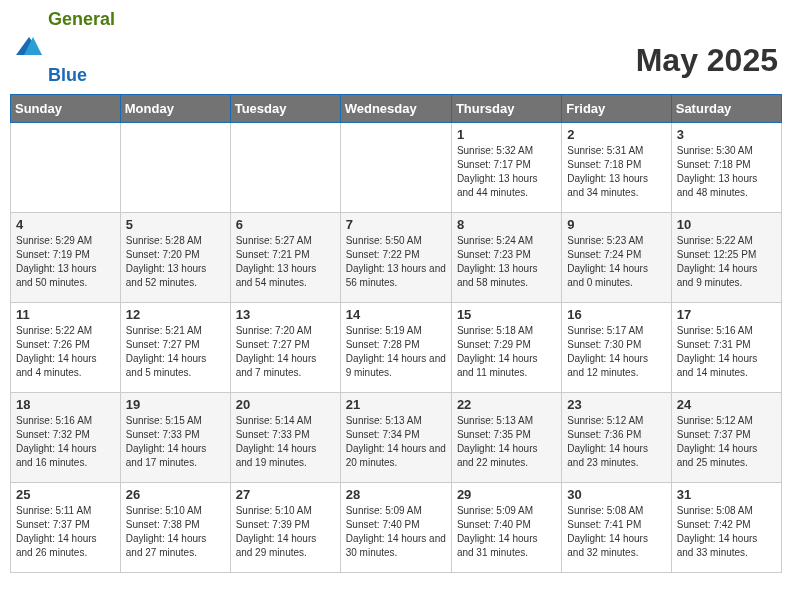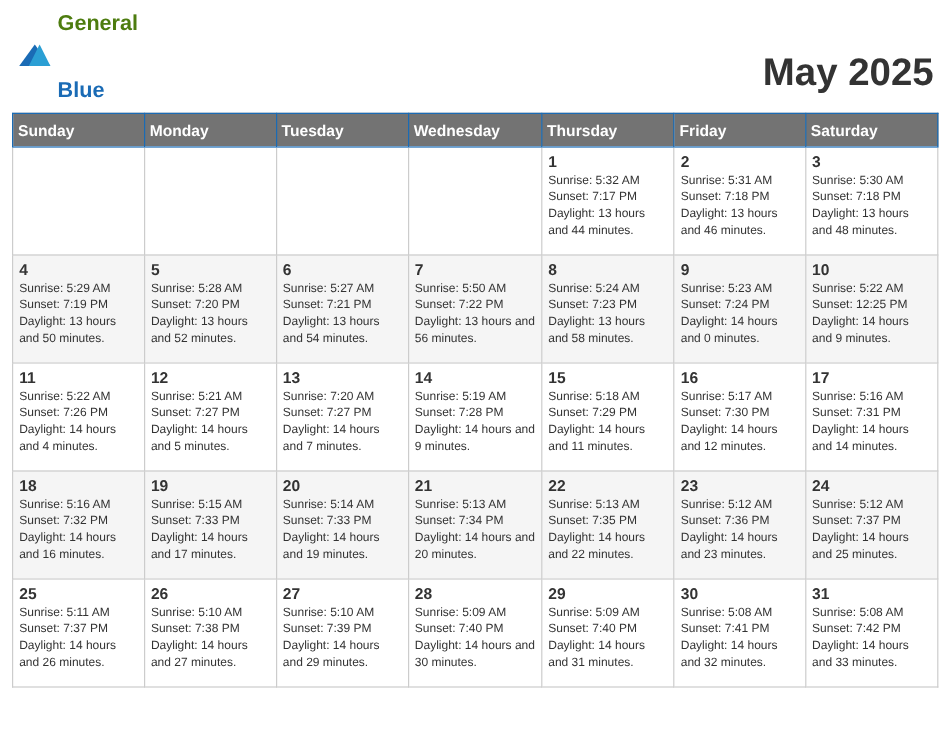--- a/index.html
+++ b/index.html
@@ -141,21 +141,21 @@
             <span>Sunrise: 5:32 AM</span><br>
             <span>Sunset: 7:17 PM</span><br>
             <span>Daylight: 13 hours and 44 minutes.</span>
           </div>
         </td>
         <td>
           <span class="day-number">2</span>
           <div class="day-info">
             <span>Sunrise: 5:31 AM</span><br>
             <span>Sunset: 7:18 PM</span><br>
-            <span>Daylight: 13 hours and 46 minutes.</span>
+            <span>Daylight: 13 hours and 34 minutes.</span>
           </div>
         </td>
         <td>
           <span class="day-number">3</span>
           <div class="day-info">
             <span>Sunrise: 5:30 AM</span><br>
             <span>Sunset: 7:18 PM</span><br>
             <span>Daylight: 13 hours and 48 minutes.</span>
           </div>
         </td>

